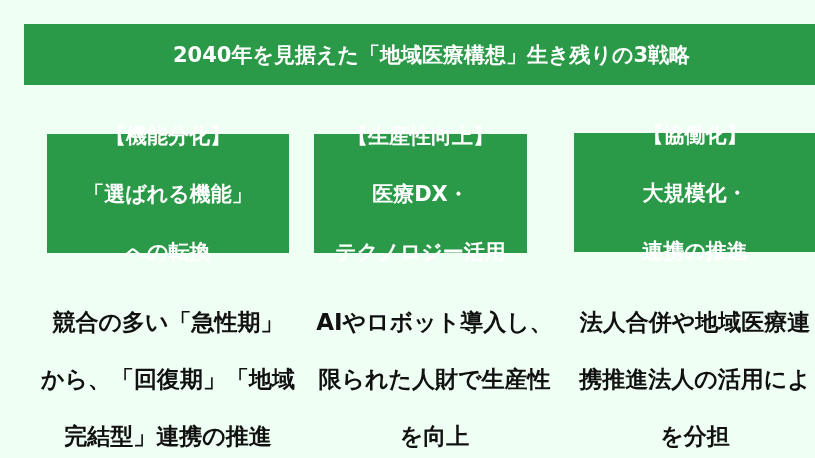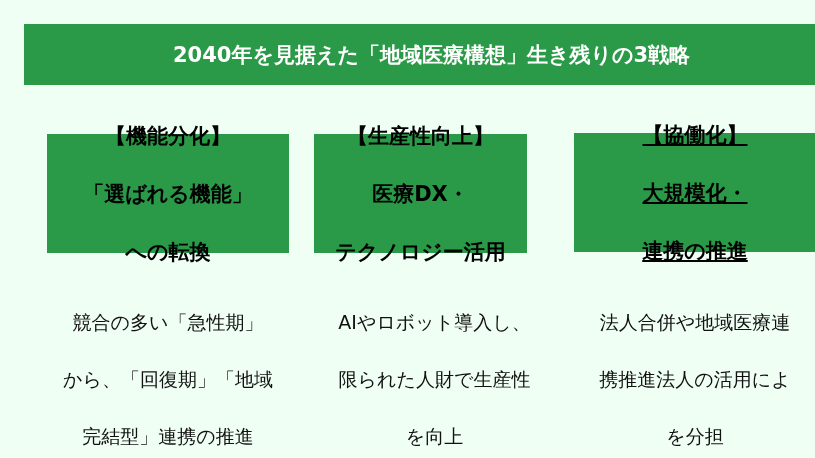--- a/index.html
+++ b/index.html
@@ -17,29 +17,29 @@
   .header-title {
     color: #ffffff; font-weight: bold; font-size: 21px; letter-spacing: 0px;
     white-space: nowrap;
   }
   .box {
     position: absolute; top: 110px; height: 119px;
     background: #2B9A48;
     display: flex; flex-direction: column; align-items: center; justify-content: center;
   }
   .box-line {
-    color: #000000; font-weight: bold; font-size: 21px; line-height: 34px;
+    color: #ffffff; font-weight: bold; font-size: 21px; line-height: 34px;
     white-space: nowrap; text-align: center;
   }
   .desc {
     position: absolute; top: 258px;
     display: flex; flex-direction: column; align-items: center;
   }
   .desc-line {
-    color: #111111; font-weight: normal; font-size: 19px; line-height: 33px;
+    color: #111111; font-weight: bold; font-size: 23px; line-height: 33px;
     white-space: nowrap; text-align: left;
   }
 </style>
 </head>
 <body>
 
 <div class="page">
 
   <div class="header">
     <div class="header-title">2040年を見据えた「地域医療構想」生き残りの3戦略</div>
@@ -60,21 +60,21 @@
     <div class="box-line">【生産性向上】</div>
     <div class="box-line">医療DX・</div>
     <div class="box-line">テクノロジー活用</div>
   </div>
   <div class="desc" style="left:290px; width:241px;">
     <div class="desc-line">AIやロボット導入し、</div>
     <div class="desc-line">限られた人財で生産性</div>
     <div class="desc-line">を向上</div>
   </div>
 
-  <div class="box" style="left:550px; width:242px; top:109px;text-decoration:underline;">
+  <div class="box" style="left:550px; width:242px; top:109px;">
     <div class="box-line">【協働化】</div>
     <div class="box-line">大規模化・</div>
     <div class="box-line">連携の推進</div>
   </div>
   <div class="desc" style="left:550px; width:242px;">
     <div class="desc-line">法人合併や地域医療連</div>
     <div class="desc-line">携推進法人の活用によ</div>
     <div class="desc-line">を分担</div>
   </div>
 

